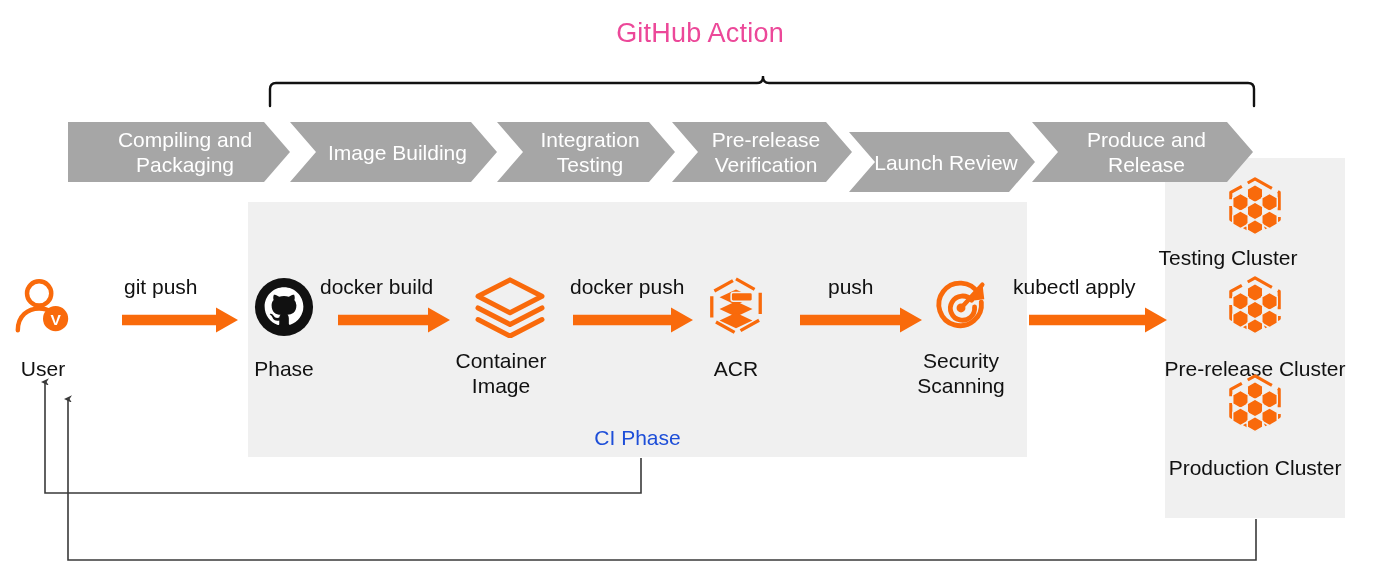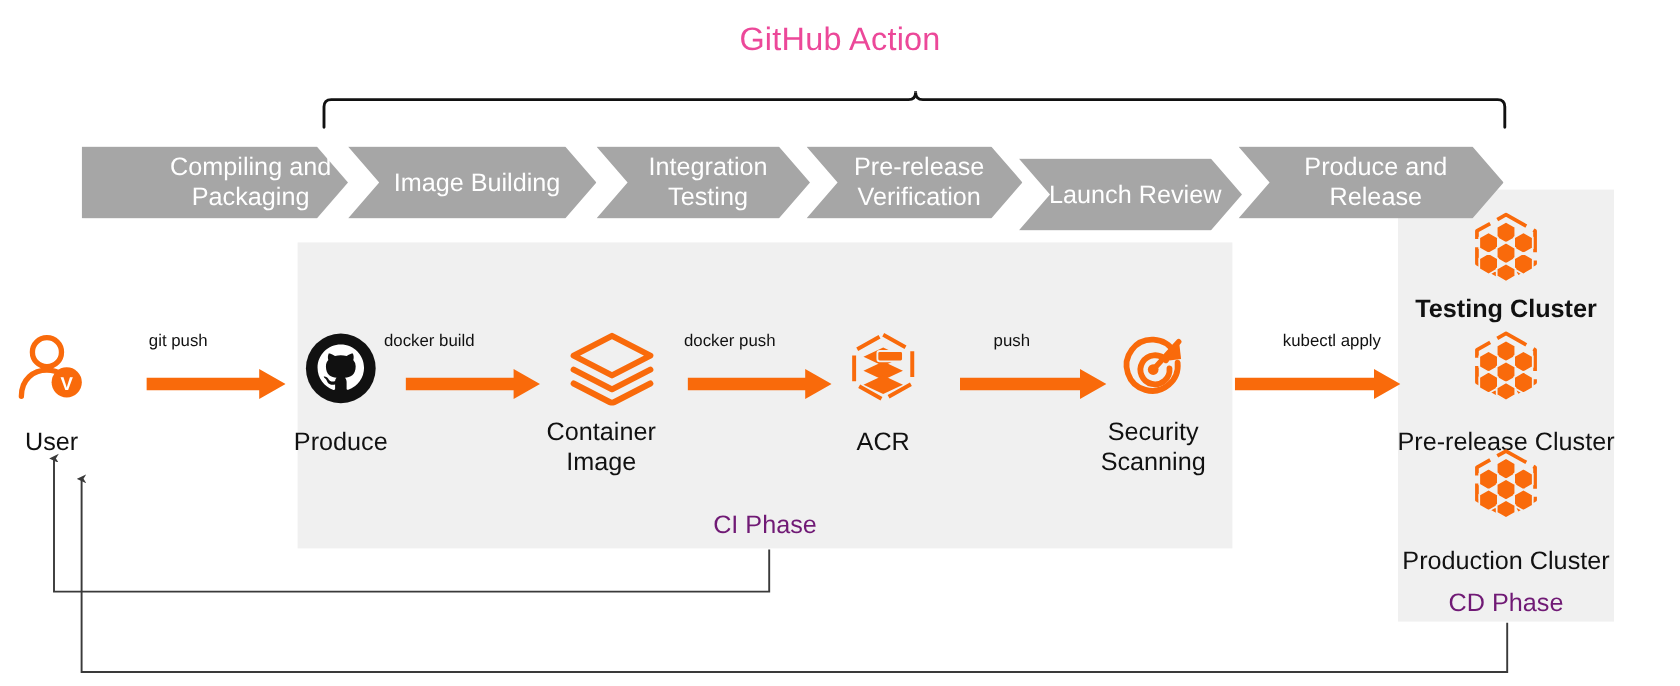--- a/index.html
+++ b/index.html
@@ -31,21 +31,21 @@
 
   
   .phase-box {
     background: #f0f0f0;
   }
   #ci-box { left: 248px; top: 202px; width: 779px; height: 255px; }
   #cd-box { left: 1165px; top: 158px; width: 180px; height: 360px; }
 
   .phase-label {
     font-size: 21px;
-    color: #701a75;
+    color: #1d4ed8;
     text-align: center;
   }
   #ci-label { left: 248px; top: 426px; width: 779px; }
   #cd-label { left: 1165px; top: 491px; width: 180px; }
 
   
   .chev {
     height: 60px;
     display: flex;
     align-items: center;
@@ -62,36 +62,35 @@
     padding-right: 14px;
   }
   .chev-inner {
     position: relative;
     z-index: 2;
     white-space: pre-line;
   }
   .chev-first {
     clip-path: polygon(0 0, calc(100% - 26px) 0, 100% 50%, calc(100% - 26px) 100%, 0 100%);
     padding-left: 26px;
-    justify-content: flex-end;
   }
 
   
   #bracket { left: 262px; top: 76px; }
 
   
   .node-label {
     font-size: 21px;
     line-height: 25px;
     color: #111111;
     text-align: center;
     white-space: pre-line;
   }
   .edge-label {
-    font-size: 14px;
+    font-size: 21px;
     color: #111111;
     text-align: center;
     white-space: nowrap;
   }
   .icon-wrap { line-height: 0; }
 </style>
 </head>
 <body>
 
 <div id="canvas">
@@ -147,40 +146,40 @@
       <div class="abs edge-label" style="left: 570px; top: 275px;">docker push</div>
       <div class="abs icon-wrap" style="left: 573px; top: 307px;"><svg width="120" height="26" viewBox="0 0 120 26">
     <path d="M 0 7.8 L 98 7.8 L 98 0.5 L 120 13
              L 98 25.5 L 98 18.2 L 0 18.2 Z" fill="#F96A0B"></path>
   </svg></div>
       <div class="abs edge-label" style="left: 828px; top: 275px;">push</div>
       <div class="abs icon-wrap" style="left: 800px; top: 307px;"><svg width="122" height="26" viewBox="0 0 122 26">
     <path d="M 0 7.8 L 100 7.8 L 100 0.5 L 122 13
              L 100 25.5 L 100 18.2 L 0 18.2 Z" fill="#F96A0B"></path>
   </svg></div>
-      <div class="abs edge-label" style="left: 1069px; top: 275px;">kubectl apply</div>
+      <div class="abs edge-label" style="left: 1013px; top: 275px;">kubectl apply</div>
       <div class="abs icon-wrap" style="left: 1029px; top: 307px;"><svg width="138" height="26" viewBox="0 0 138 26">
     <path d="M 0 7.8 L 116 7.8 L 116 0.5 L 138 13
              L 116 25.5 L 116 18.2 L 0 18.2 Z" fill="#F96A0B"></path>
   </svg></div>
     </div>
 
   <div id="node-layer">
       <div class="abs icon-wrap" style="left: 12px; top: 276px;"><svg width="62" height="62" viewBox="0 0 64 64">
         <circle cx="28" cy="18" r="12.5" fill="none" stroke="#F96A0B" stroke-width="4.6"></circle>
         <path d="M 6 56 C 6 41 16.5 33.5 28 33.5 C 33 33.5 37.5 34.9 41 37.4" fill="none" stroke="#F96A0B" stroke-width="4.6" stroke-linecap="round"></path>
         <circle cx="45" cy="44" r="13" fill="#F96A0B"></circle>
         <text x="45" y="50.5" font-family="Liberation Sans, sans-serif" font-size="16" font-weight="bold" fill="#ffffff" text-anchor="middle">V</text>
       </svg></div>
       <div class="abs node-label" style="left: -33px; top: 356px; width: 152px;">User</div>
       <div class="abs icon-wrap" style="left: 253px; top: 276px;"><svg width="62" height="62" viewBox="0 0 64 64">
         <circle cx="32" cy="32" r="30" fill="#111111"></circle>
         <path fill="#ffffff" d="M32 11.5c-11.1 0-20 9-20 20 0 8.9 5.7 16.4 13.7 19 1 .2 1.4-.4 1.4-1v-3.6c-5.6 1.2-6.8-2.7-6.8-2.7-.9-2.3-2.2-3-2.2-3-1.8-1.3.1-1.2.1-1.2 2 .1 3.1 2.1 3.1 2.1 1.8 3.1 4.7 2.2 5.8 1.7.2-1.3.7-2.2 1.3-2.7-4.5-.5-9.2-2.3-9.2-10 0-2.2.8-4 2.1-5.4-.2-.5-.9-2.6.2-5.4 0 0 1.7-.5 5.5 2.1a19 19 0 0 1 10 0c3.8-2.6 5.5-2.1 5.5-2.1 1.1 2.8.4 4.9.2 5.4a7.8 7.8 0 0 1 2.1 5.4c0 7.7-4.7 9.4-9.2 9.9.7.6 1.4 1.9 1.4 3.8v5.6c0 .6.4 1.2 1.4 1A20 20 0 0 0 52 31.5c0-11-8.9-20-20-20z"></path>
       </svg></div>
-      <div class="abs node-label" style="left: 208px; top: 356px; width: 152px;">Produce</div>
+      <div class="abs node-label" style="left: 208px; top: 356px; width: 152px;">Phase</div>
       <div class="abs icon-wrap" style="left: 470px; top: 276px;"><svg width="80" height="62" viewBox="0 0 82 64">
         <path d="M41 4 L74 21 L41 38 L8 21 Z" fill="none" stroke="#F96A0B" stroke-width="5.2" stroke-linejoin="round"></path>
         <path d="M8 33 L41 50 L74 33" fill="none" stroke="#F96A0B" stroke-width="5.2" stroke-linejoin="round" stroke-linecap="round"></path>
         <path d="M8 45 L41 62 L74 45" fill="none" stroke="#F96A0B" stroke-width="5.2" stroke-linejoin="round" stroke-linecap="round"></path>
       </svg></div>
       <div class="abs node-label" style="left: 425px; top: 348px; width: 152px;">Container
 Image</div>
       <div class="abs icon-wrap" style="left: 705px; top: 276px;"><svg width="62" height="62" viewBox="0 0 64 64">
         <path d="M32 3 L57 17 L57 45 L32 59 L7 45 L7 17 Z" fill="none" stroke="#F96A0B" stroke-width="3.4" stroke-linejoin="round" stroke-dasharray="22 7"></path>
         <path d="M32 14 L49 22 L32 30 L15 22 Z" fill="#F96A0B"></path>
@@ -206,21 +205,21 @@
         <g fill="#F96A0B" stroke="#f0f0f0" stroke-width="1.5">
           <path d="M32 9 L40 13.6 L40 22.8 L32 27.4 L24 22.8 L24 13.6 Z"></path>
           <path d="M17 18 L25 22.6 L25 31.8 L17 36.4 L9 31.8 L9 22.6 Z"></path>
           <path d="M47 18 L55 22.6 L55 31.8 L47 36.4 L39 31.8 L39 22.6 Z"></path>
           <path d="M32 27 L40 31.6 L40 40.8 L32 45.4 L24 40.8 L24 31.6 Z"></path>
           <path d="M17 36 L25 40.6 L25 49.8 L17 54.4 L9 49.8 L9 40.6 Z"></path>
           <path d="M47 36 L55 40.6 L55 49.8 L47 54.4 L39 49.8 L39 40.6 Z"></path>
           <path d="M32 45 L40 49.6 L40 56 L32 60.6 L24 56 L24 49.6 Z"></path>
         </g>
       </svg></div>
-      <div class="abs node-label" style="left: 1115px; top: 245px; width: 280px; font-weight: bold;">Testing Cluster</div>
+      <div class="abs node-label" style="left: 1088px; top: 245px; width: 280px;">Testing Cluster</div>
       <div class="abs icon-wrap" style="left: 1224px; top: 275px;"><svg width="62" height="62" viewBox="0 0 64 64">
         <path d="M32 3 L57 17 L57 45 L32 59 L7 45 L7 17 Z" fill="none" stroke="#F96A0B" stroke-width="3.2" stroke-linejoin="round" stroke-dasharray="20 7"></path>
         <g fill="#F96A0B" stroke="#f0f0f0" stroke-width="1.5">
           <path d="M32 9 L40 13.6 L40 22.8 L32 27.4 L24 22.8 L24 13.6 Z"></path>
           <path d="M17 18 L25 22.6 L25 31.8 L17 36.4 L9 31.8 L9 22.6 Z"></path>
           <path d="M47 18 L55 22.6 L55 31.8 L47 36.4 L39 31.8 L39 22.6 Z"></path>
           <path d="M32 27 L40 31.6 L40 40.8 L32 45.4 L24 40.8 L24 31.6 Z"></path>
           <path d="M17 36 L25 40.6 L25 49.8 L17 54.4 L9 49.8 L9 40.6 Z"></path>
           <path d="M47 36 L55 40.6 L55 49.8 L47 54.4 L39 49.8 L39 40.6 Z"></path>
           <path d="M32 45 L40 49.6 L40 56 L32 60.6 L24 56 L24 49.6 Z"></path>
@@ -236,21 +235,20 @@
           <path d="M32 27 L40 31.6 L40 40.8 L32 45.4 L24 40.8 L24 31.6 Z"></path>
           <path d="M17 36 L25 40.6 L25 49.8 L17 54.4 L9 49.8 L9 40.6 Z"></path>
           <path d="M47 36 L55 40.6 L55 49.8 L47 54.4 L39 49.8 L39 40.6 Z"></path>
           <path d="M32 45 L40 49.6 L40 56 L32 60.6 L24 56 L24 49.6 Z"></path>
         </g>
       </svg></div>
       <div class="abs node-label" style="left: 1115px; top: 455px; width: 280px;">Production Cluster</div>
     </div>
 
   <div class="abs phase-label" id="ci-label">CI Phase</div>
-  <div class="abs phase-label" id="cd-label">CD Phase</div>
 
   <div class="abs" style="left:0; top:0;">
     <svg width="1400" height="572" viewBox="0 0 1400 572" xmlns="http://www.w3.org/2000/svg" style="position:absolute; left:0; top:0; pointer-events:none;">
       <defs>
         <marker id="fbArrow" markerWidth="8" markerHeight="8" refX="3.2" refY="4" orient="auto" markerUnits="userSpaceOnUse">
           <path d="M 3.2 0 L 7 8 L 3.2 5.6 L -0.6 8 Z" fill="#3a3a3a"></path>
         </marker>
       </defs>
 
       <g>

